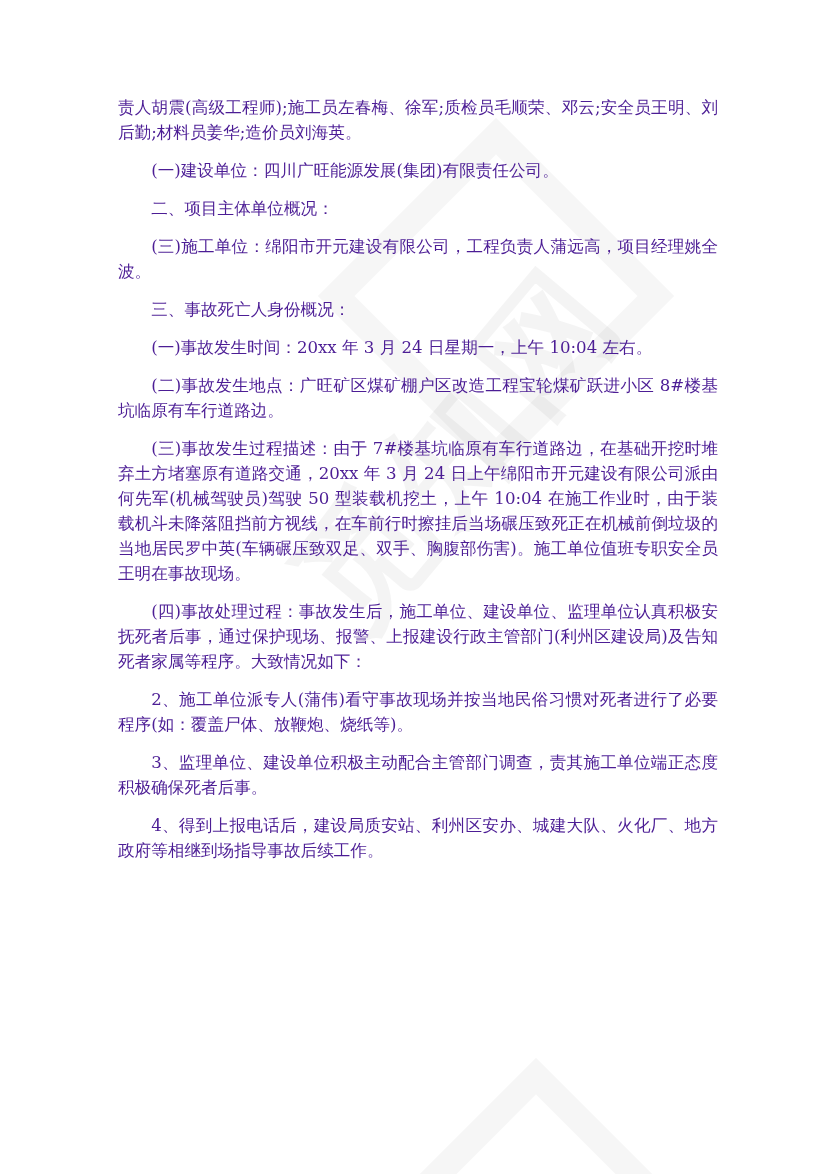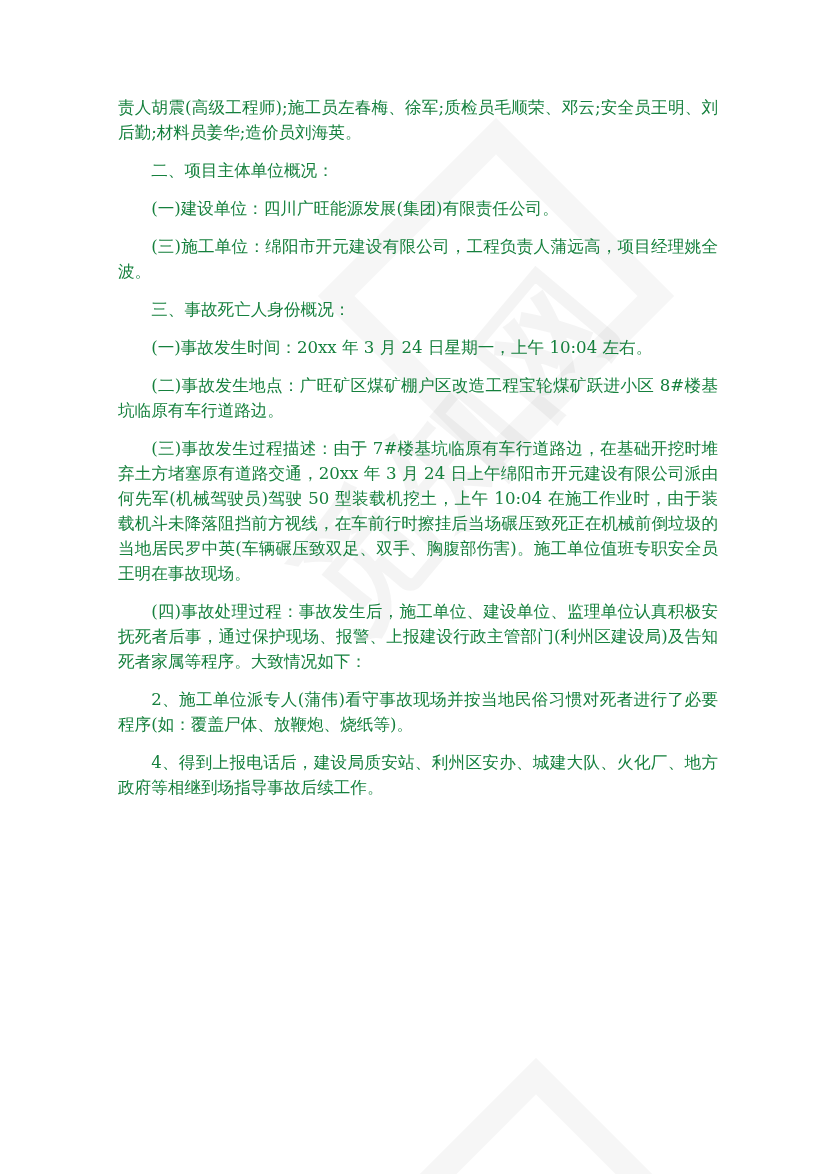--- a/index.html
+++ b/index.html
@@ -1,20 +1,20 @@
 <!DOCTYPE html>
 <html><head>
 <meta charset="utf-8">
 <style>
   html, body { margin: 0; padding: 0; background: #ffffff; }
   body { width: 830px; height: 1174px; position: relative; overflow: hidden; }
   .page {
     position: absolute; left: 118px; top: 95px; width: 600px;
     font-family: "DejaVu Serif", "Liberation Serif", serif;
-    font-size: 16.6px; line-height: 25px; color: #15803d;
+    font-size: 16.6px; line-height: 25px; color: #4c1d95;
     text-align: justify;
   }
   .para { margin: 0 0 13px 0; }
   .indent { text-indent: 2em; }
   .watermark {
     position: absolute; pointer-events: none;
     font-family: "DejaVu Sans", sans-serif; font-weight: bold;
     color: rgba(0,0,0,0.045);
     transform: rotate(-50deg);
     transform-origin: center center;
@@ -31,23 +31,24 @@
 </style>
 </head>
 <body>
 
 <div class="wm-frame wf1"></div>
 <div class="watermark wm1">觅知网</div>
 <div class="wm-frame wf2"></div>
 
 <div class="page">
   <p class="para">责人胡震(高级工程师);施工员左春梅、徐军;质检员毛顺荣、邓云;安全员王明、刘后勤;材料员姜华;造价员刘海英。</p>
+  <p class="para indent">(一)建设单位：四川广旺能源发展(集团)有限责任公司。</p>
   <p class="para indent">二、项目主体单位概况：</p>
-  <p class="para indent">(一)建设单位：四川广旺能源发展(集团)有限责任公司。</p>
   <p class="para indent">(三)施工单位：绵阳市开元建设有限公司，工程负责人蒲远高，项目经理姚全波。</p>
   <p class="para indent">三、事故死亡人身份概况：</p>
   <p class="para indent">(一)事故发生时间：20xx 年 3 月 24 日星期一，上午 10:04 左右。</p>
   <p class="para indent">(二)事故发生地点：广旺矿区煤矿棚户区改造工程宝轮煤矿跃进小区 8#楼基坑临原有车行道路边。</p>
   <p class="para indent">(三)事故发生过程描述：由于 7#楼基坑临原有车行道路边，在基础开挖时堆弃土方堵塞原有道路交通，20xx 年 3 月 24 日上午绵阳市开元建设有限公司派由何先军(机械驾驶员)驾驶 50 型装载机挖土，上午 10:04 在施工作业时，由于装载机斗未降落阻挡前方视线，在车前行时擦挂后当场碾压致死正在机械前倒垃圾的当地居民罗中英(车辆碾压致双足、双手、胸腹部伤害)。施工单位值班专职安全员王明在事故现场。</p>
   <p class="para indent">(四)事故处理过程：事故发生后，施工单位、建设单位、监理单位认真积极安抚死者后事，通过保护现场、报警、上报建设行政主管部门(利州区建设局)及告知死者家属等程序。大致情况如下：</p>
   <p class="para indent">2、施工单位派专人(蒲伟)看守事故现场并按当地民俗习惯对死者进行了必要程序(如：覆盖尸体、放鞭炮、烧纸等)。</p>
+  <p class="para indent">3、监理单位、建设单位积极主动配合主管部门调查，责其施工单位端正态度积极确保死者后事。</p>
   <p class="para indent">4、得到上报电话后，建设局质安站、利州区安办、城建大队、火化厂、地方政府等相继到场指导事故后续工作。</p>
 </div>
 
 </body></html>

